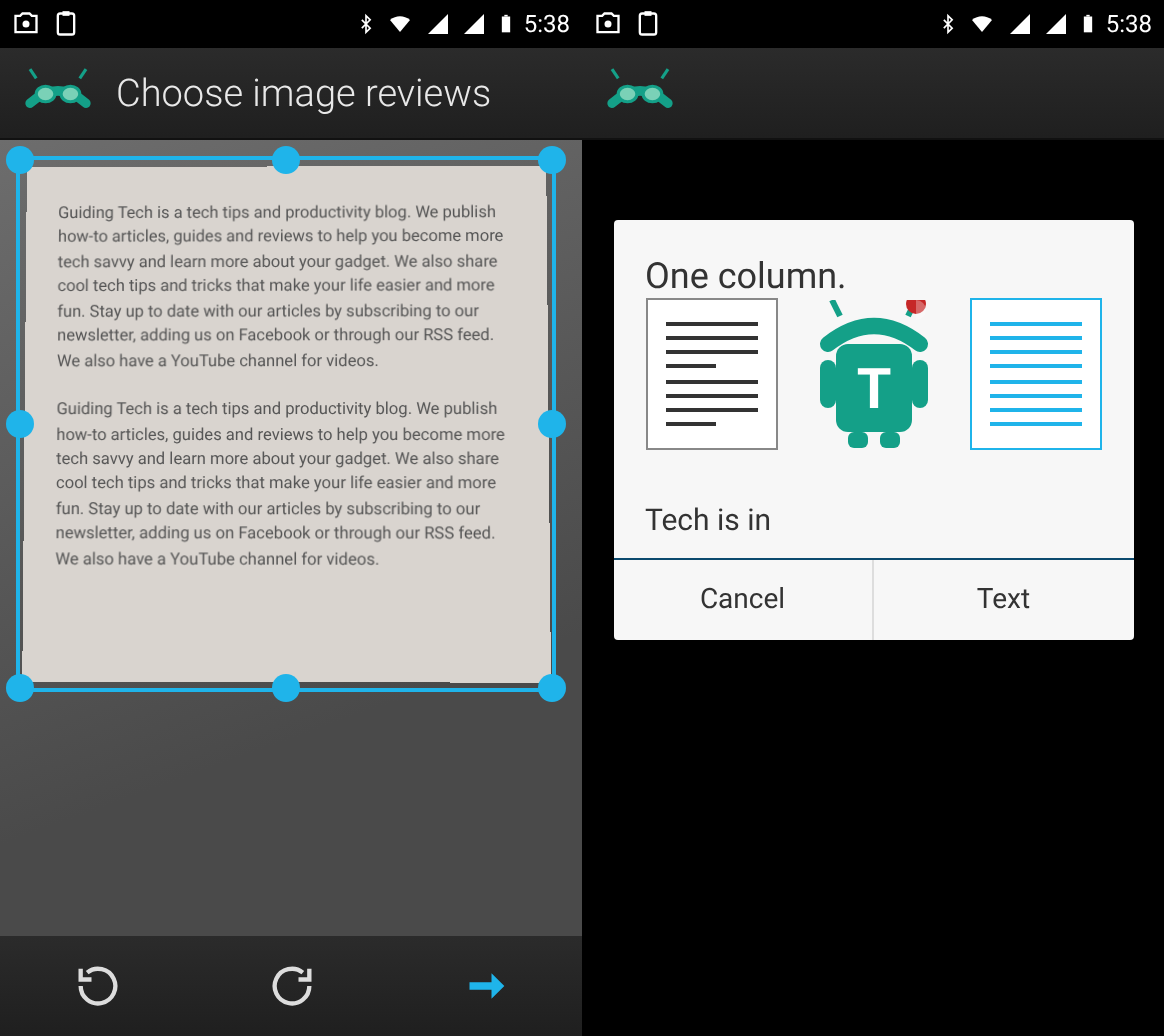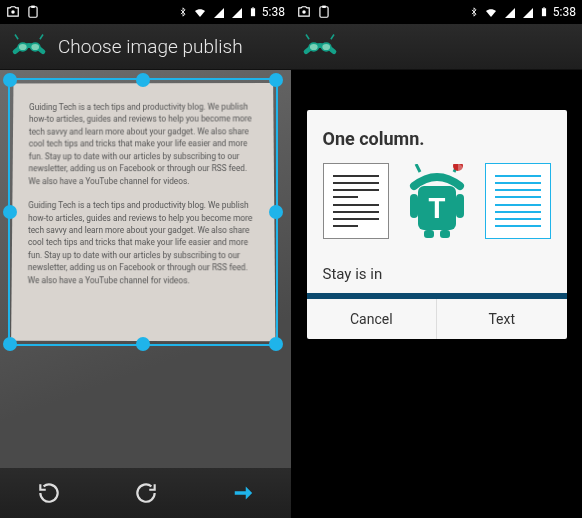--- a/index.html
+++ b/index.html
@@ -2,21 +2,21 @@
 <html><head>
 <meta charset="utf-8">
 <style>
 *{margin:0;padding:0;box-sizing:border-box;font-family:Roboto,Arial,sans-serif}
 html,body{width:582px;height:518px;overflow:hidden}
 .wrap{display:flex;width:582px;height:518px}
 .phone{width:291px;height:518px;background:#000;position:relative;overflow:hidden}
 
 .statusbar{height:24px;background:#000;color:#fff;display:flex;align-items:center;justify-content:space-between;padding:0 6px;font-size:12px}
 .status-left{display:flex;gap:6px;align-items:center}
-.status-right{display:flex;gap:4px;align-items:flex-end}
+.status-right{display:flex;gap:4px;align-items:center}
 .sb-icon svg{display:block}
 
 .appheader{height:46px;background:linear-gradient(#2b2b2b,#1f1f1f);border-bottom:1px solid #111;display:flex;align-items:center;padding-left:10px;gap:10px}
 .header-title{color:#e8e8e8;font-size:19px;font-weight:300}
 
 .robot-logo svg{display:block}
 
 .camera-area{position:relative;height:calc(518px - 24px - 46px - 50px);background:linear-gradient(160deg,#6d6d6d,#4a4a4a 70%);overflow:hidden}
 .doc-paper{position:absolute;left:12px;top:12px;width:262px;height:258px;background:#d9d4cf;border-radius:2px;transform:perspective(500px) rotateX(2deg) rotateY(-0.5deg);padding:18px 16px;color:#555;font-size:8.3px;line-height:1.5}
 .doc-paper p{margin-bottom:12px}
@@ -26,32 +26,32 @@
 .ch-bl{left:-7px;bottom:-7px}.ch-br{right:-7px;bottom:-7px}
 .ch-tm{left:50%;top:-7px;margin-left:-7px}.ch-bm{left:50%;bottom:-7px;margin-left:-7px}
 .ch-ml{left:-7px;top:50%;margin-top:-7px}.ch-mr{right:-7px;top:50%;margin-top:-7px}
 
 .toolbar{position:absolute;bottom:0;left:0;right:0;height:50px;background:linear-gradient(#2b2b2b,#1f1f1f);display:flex;align-items:center;justify-content:space-around}
 .toolbar .tb-btn{color:#ddd;width:30px;height:30px;display:flex;align-items:center;justify-content:center}
 
 .right-body{height:calc(518px - 24px - 46px);background:#000;position:relative;display:flex;align-items:flex-start;justify-content:center}
 .dialog{width:260px;margin-top:40px;background:#f7f7f7;border-radius:2px;box-shadow:0 4px 16px rgba(0,0,0,.6)}
 .dialog-content{padding:18px 16px 10px}
-.dialog-title{font-size:18px;color:#333;margin-bottom:14px;font-weight:700}
+.dialog-title{font-size:18px;color:#333;font-weight:400}
 .options-row{display:flex;align-items:center;justify-content:space-between;margin-bottom:26px}
 .col-option{width:66px;height:76px;border:1px solid #888;background:#fff;display:flex;flex-direction:column;justify-content:space-around;padding:8px 9px}
 .col-option.sel{border:1px solid #1fb4ea}
 .line{height:2px;background:#333}
 .line.short{width:55%}
 .col-option.sel .line{background:#1fb4ea}
 .mid-robot{width:72px;display:flex;justify-content:center}
 .lang-row{font-size:15px;color:#333;display:flex;align-items:baseline;gap:10px}
 .lang-select{border-bottom:1px solid #555;padding:0 14px 1px 2px;position:relative;font-size:15px}
 .lang-select::after{content:"";position:absolute;right:0;bottom:2px;border-left:5px solid transparent;border-bottom:5px solid #555}
-.dialog-buttons{display:flex;border-top:6px solid #0c4a6e}
+.dialog-buttons{display:flex;border-top:1px solid #0c4a6e}
 .dlg-btn{flex:1;text-align:center;padding:12px 0;font-size:14px;color:#333}
 .dlg-btn+.dlg-btn{border-left:1px solid #ddd}
 </style>
 </head>
 <body>
 
 <div class="wrap">
 
 <div class="phone">
   <div class="statusbar">
@@ -103,21 +103,21 @@
   <div class="appheader">
     <span class="robot-logo">
       <svg width="38" height="28" viewBox="0 0 48 36">
             <path d="M6 24 Q24 8 42 24" stroke="#14a088" stroke-width="6" fill="none" stroke-linecap="round"></path>
             <ellipse cx="16" cy="18" rx="6" ry="5" fill="#7ad1b7" stroke="#14a088" stroke-width="2"></ellipse>
             <ellipse cx="32" cy="18" rx="6" ry="5" fill="#7ad1b7" stroke="#14a088" stroke-width="2"></ellipse>
             <line x1="10" y1="8" x2="6" y2="2" stroke="#14a088" stroke-width="2"></line>
             <line x1="38" y1="8" x2="42" y2="2" stroke="#14a088" stroke-width="2"></line>
           </svg>
     </span>
-    <span class="header-title">Choose image publish</span>
+    <span class="header-title">Choose image reviews</span>
   </div>
 
   <div class="camera-area">
     <div class="doc-paper">
       <p>Guiding Tech is a tech tips and productivity blog. We publish how-to articles, guides and reviews to help you become more tech savvy and learn more about your gadget. We also share cool tech tips and tricks that make your life easier and more fun. Stay up to date with our articles by subscribing to our newsletter, adding us on Facebook or through our RSS feed. We also have a YouTube channel for videos.</p>
       <p>Guiding Tech is a tech tips and productivity blog. We publish how-to articles, guides and reviews to help you become more tech savvy and learn more about your gadget. We also share cool tech tips and tricks that make your life easier and more fun. Stay up to date with our articles by subscribing to our newsletter, adding us on Facebook or through our RSS feed. We also have a YouTube channel for videos.</p>
     </div>
     <div class="crop-frame">
       <div class="crop-handle ch-tl"></div>
       <div class="crop-handle ch-tm"></div>
@@ -245,21 +245,21 @@
                 <div class="line"></div>
                 <div class="line"></div>
                 <div class="line"></div>
             <div class="line"></div>
                 <div class="line"></div>
                 <div class="line"></div>
                 <div class="line"></div>
           </div>
         </div>
         <div class="lang-row">
-          <span>Stay is in</span>
+          <span>Tech is in</span>
         </div>
       </div>
       <div class="dialog-buttons">
         <div class="dlg-btn">Cancel</div>
         <div class="dlg-btn">Text</div>
       </div>
     </div>
   </div>
 </div>
 

